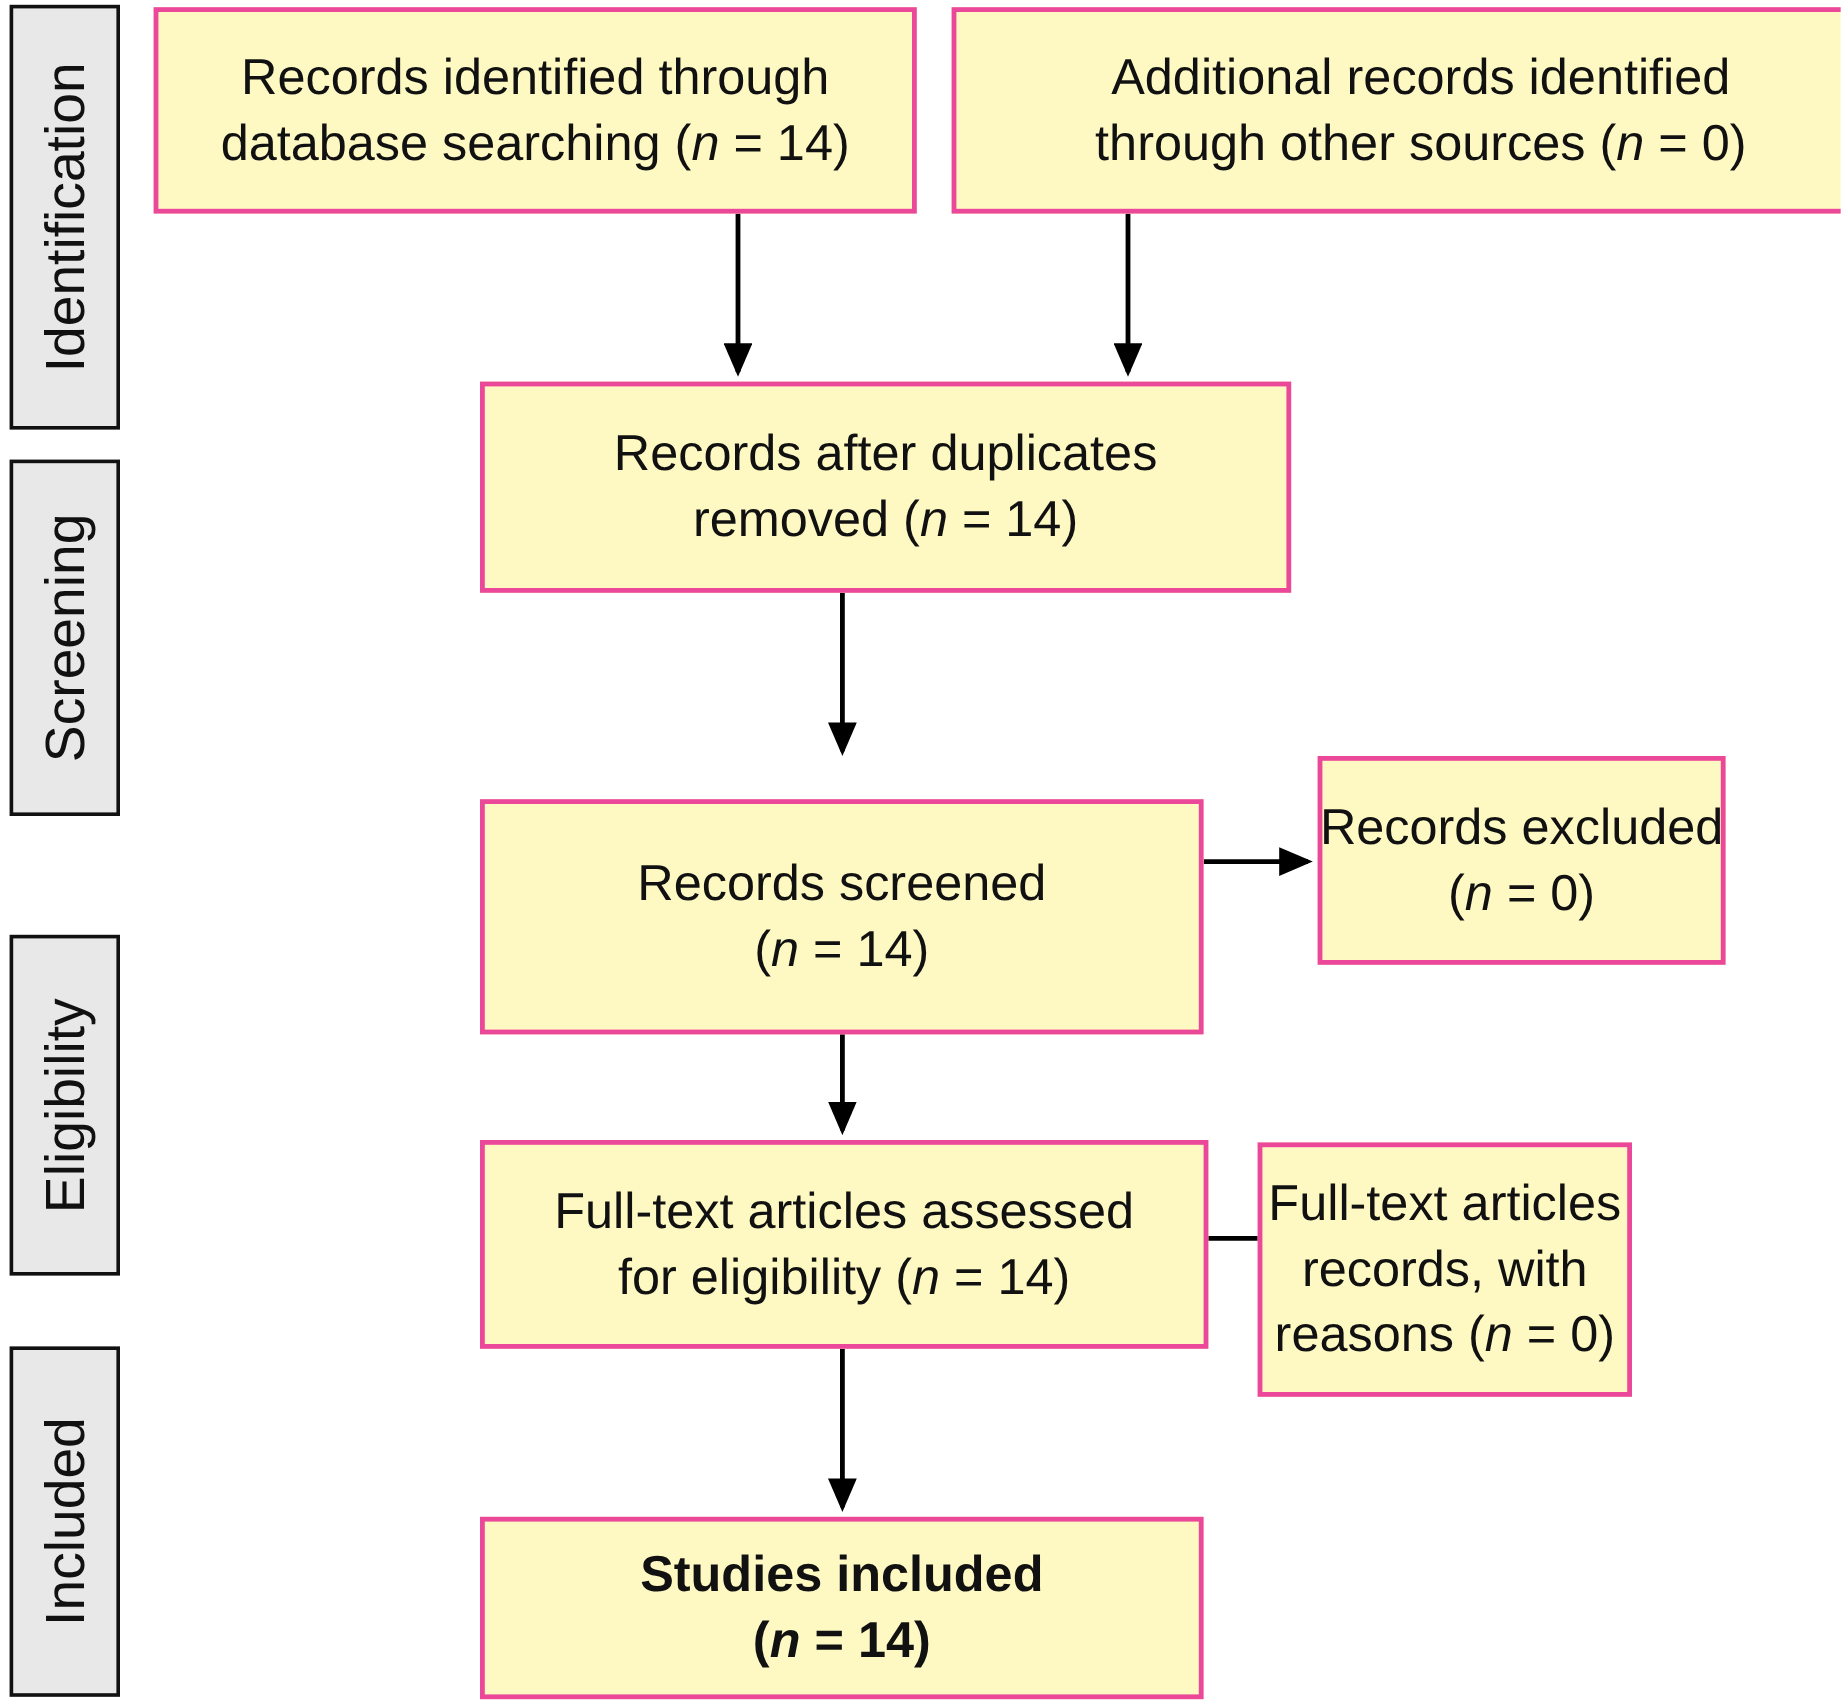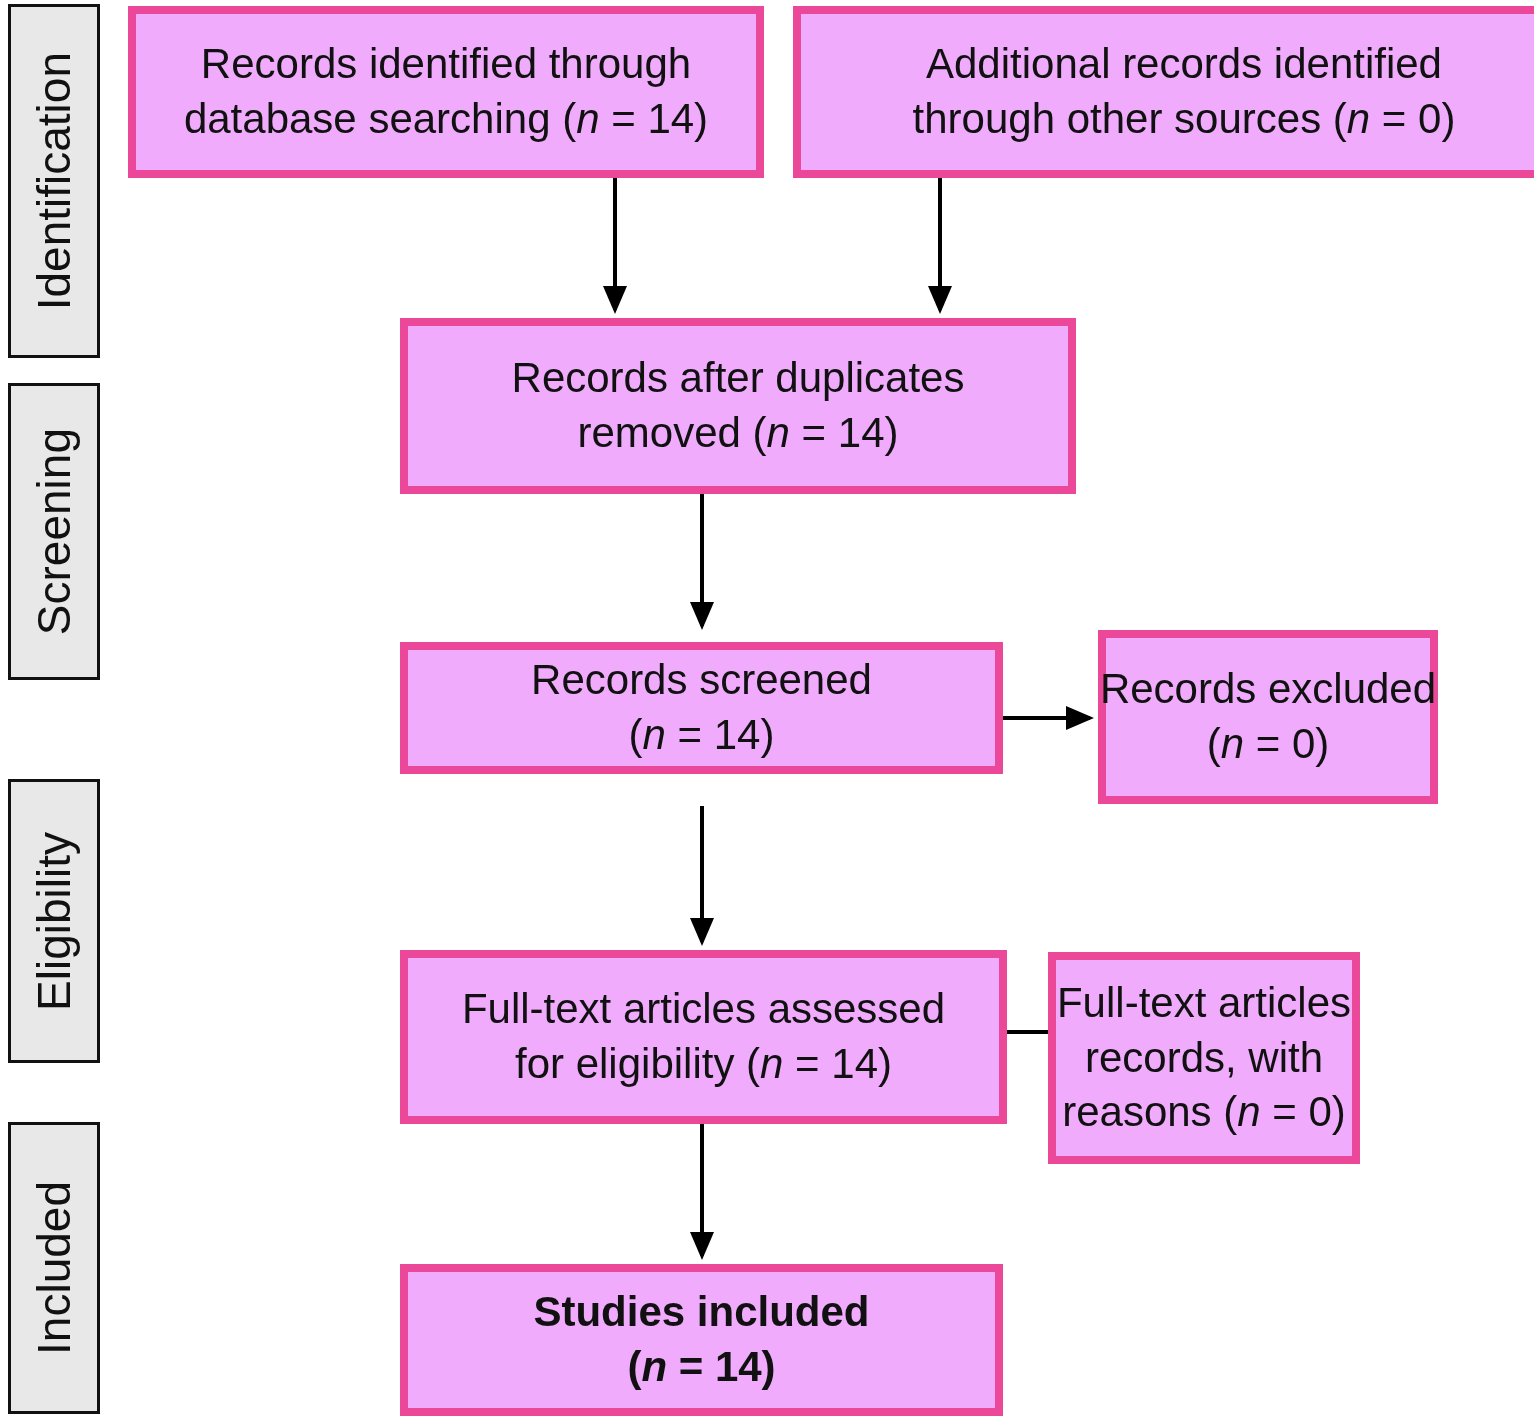--- a/index.html
+++ b/index.html
@@ -9,22 +9,22 @@
   .canvas {
     position: relative;
     width: 1534px;
     height: 1418px;
     background: #ffffff;
     overflow: hidden;
   }
 
   .node {
     position: absolute;
-    background: #f0abfc;
-    border: 8px solid #ec4899;
+    background: #fef9c3;
+    border: 4px solid #ec4899;
     display: flex;
     flex-direction: column;
     justify-content: center;
     align-items: center;
     text-align: center;
     font-size: 42px;
     line-height: 1.30;
     padding: 10px 14px;
   }
   .node .line { display: block; white-space: nowrap; }
@@ -96,21 +96,21 @@
   <div class="node" style="left:793px; top:6px; width:782px; height:172px;">
     <span class="line">Additional records identified</span>
     <span class="line">through other sources (<i>n</i> = 0)</span>
   </div>
 
   <div class="node" style="left:400px; top:318px; width:676px; height:176px;">
     <span class="line">Records after duplicates</span>
     <span class="line">removed (<i>n</i> = 14)</span>
   </div>
 
-  <div class="node" style="left:400px; top:642px; width:603px; height:132px;">
+  <div class="node" style="left:400px; top:666px; width:603px; height:196px;">
     <span class="line">Records screened</span>
     <span class="line">(<i>n</i> = 14)</span>
   </div>
 
   <div class="node" style="left:1098px; top:630px; width:340px; height:174px;">
     <span class="line">Records excluded</span>
     <span class="line">(<i>n</i> = 0)</span>
   </div>
 
   <div class="node" style="left:400px; top:950px; width:607px; height:174px;">

